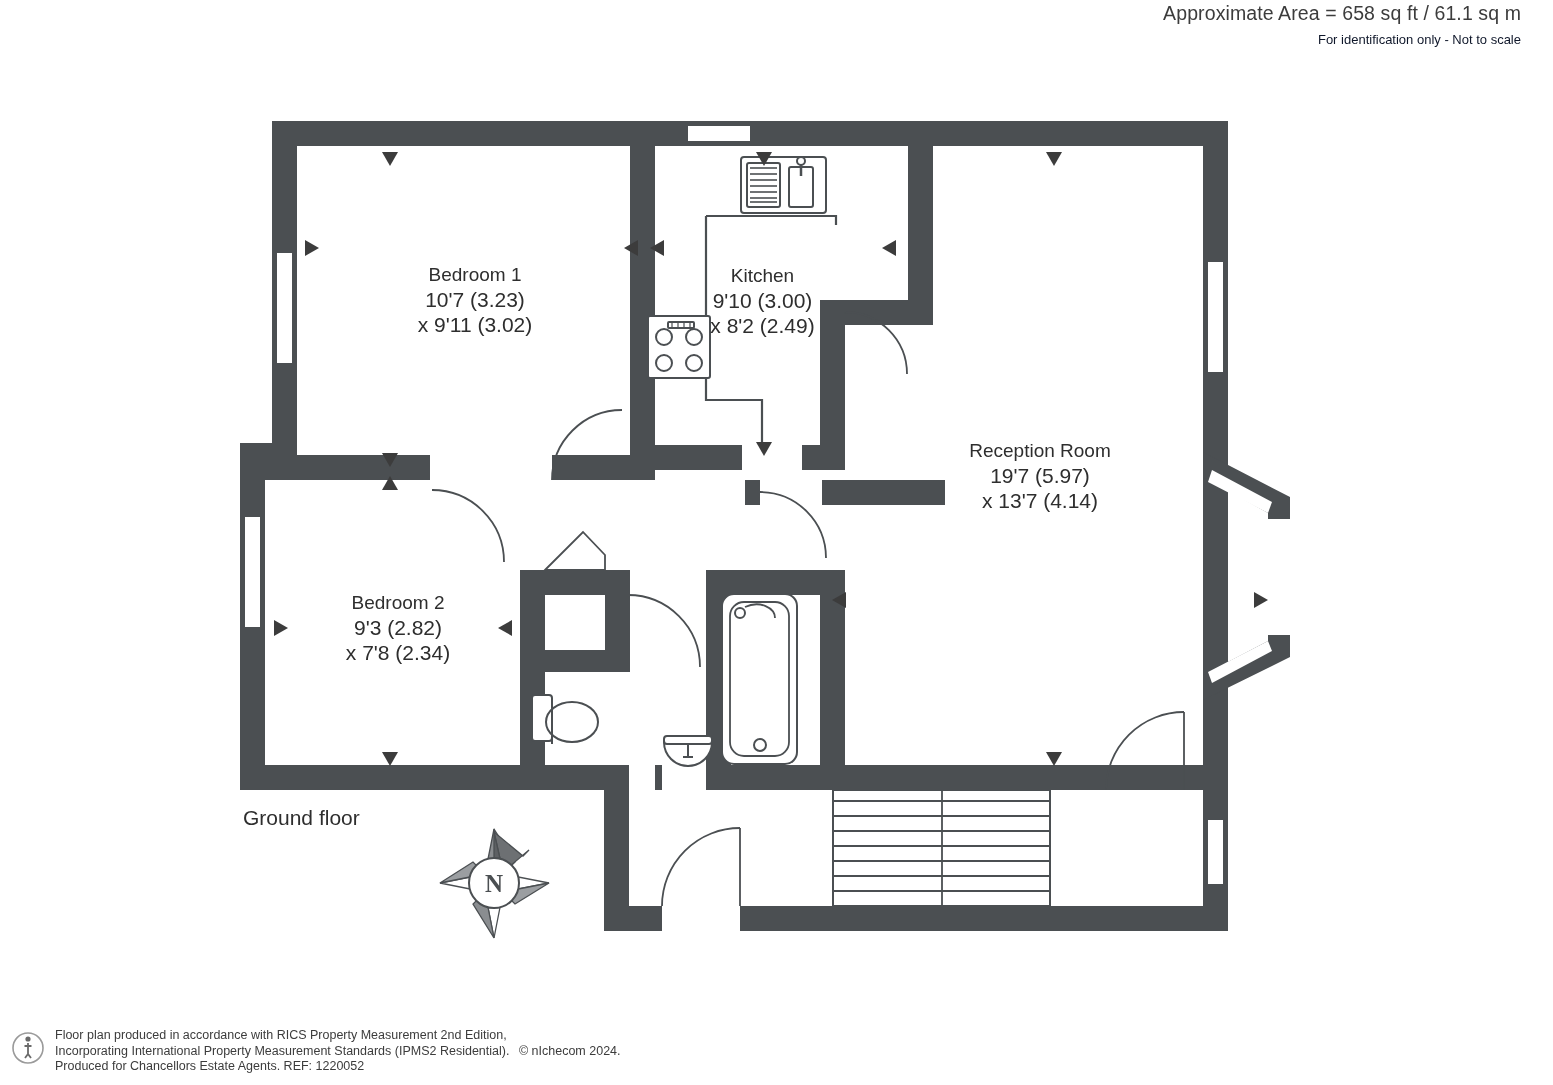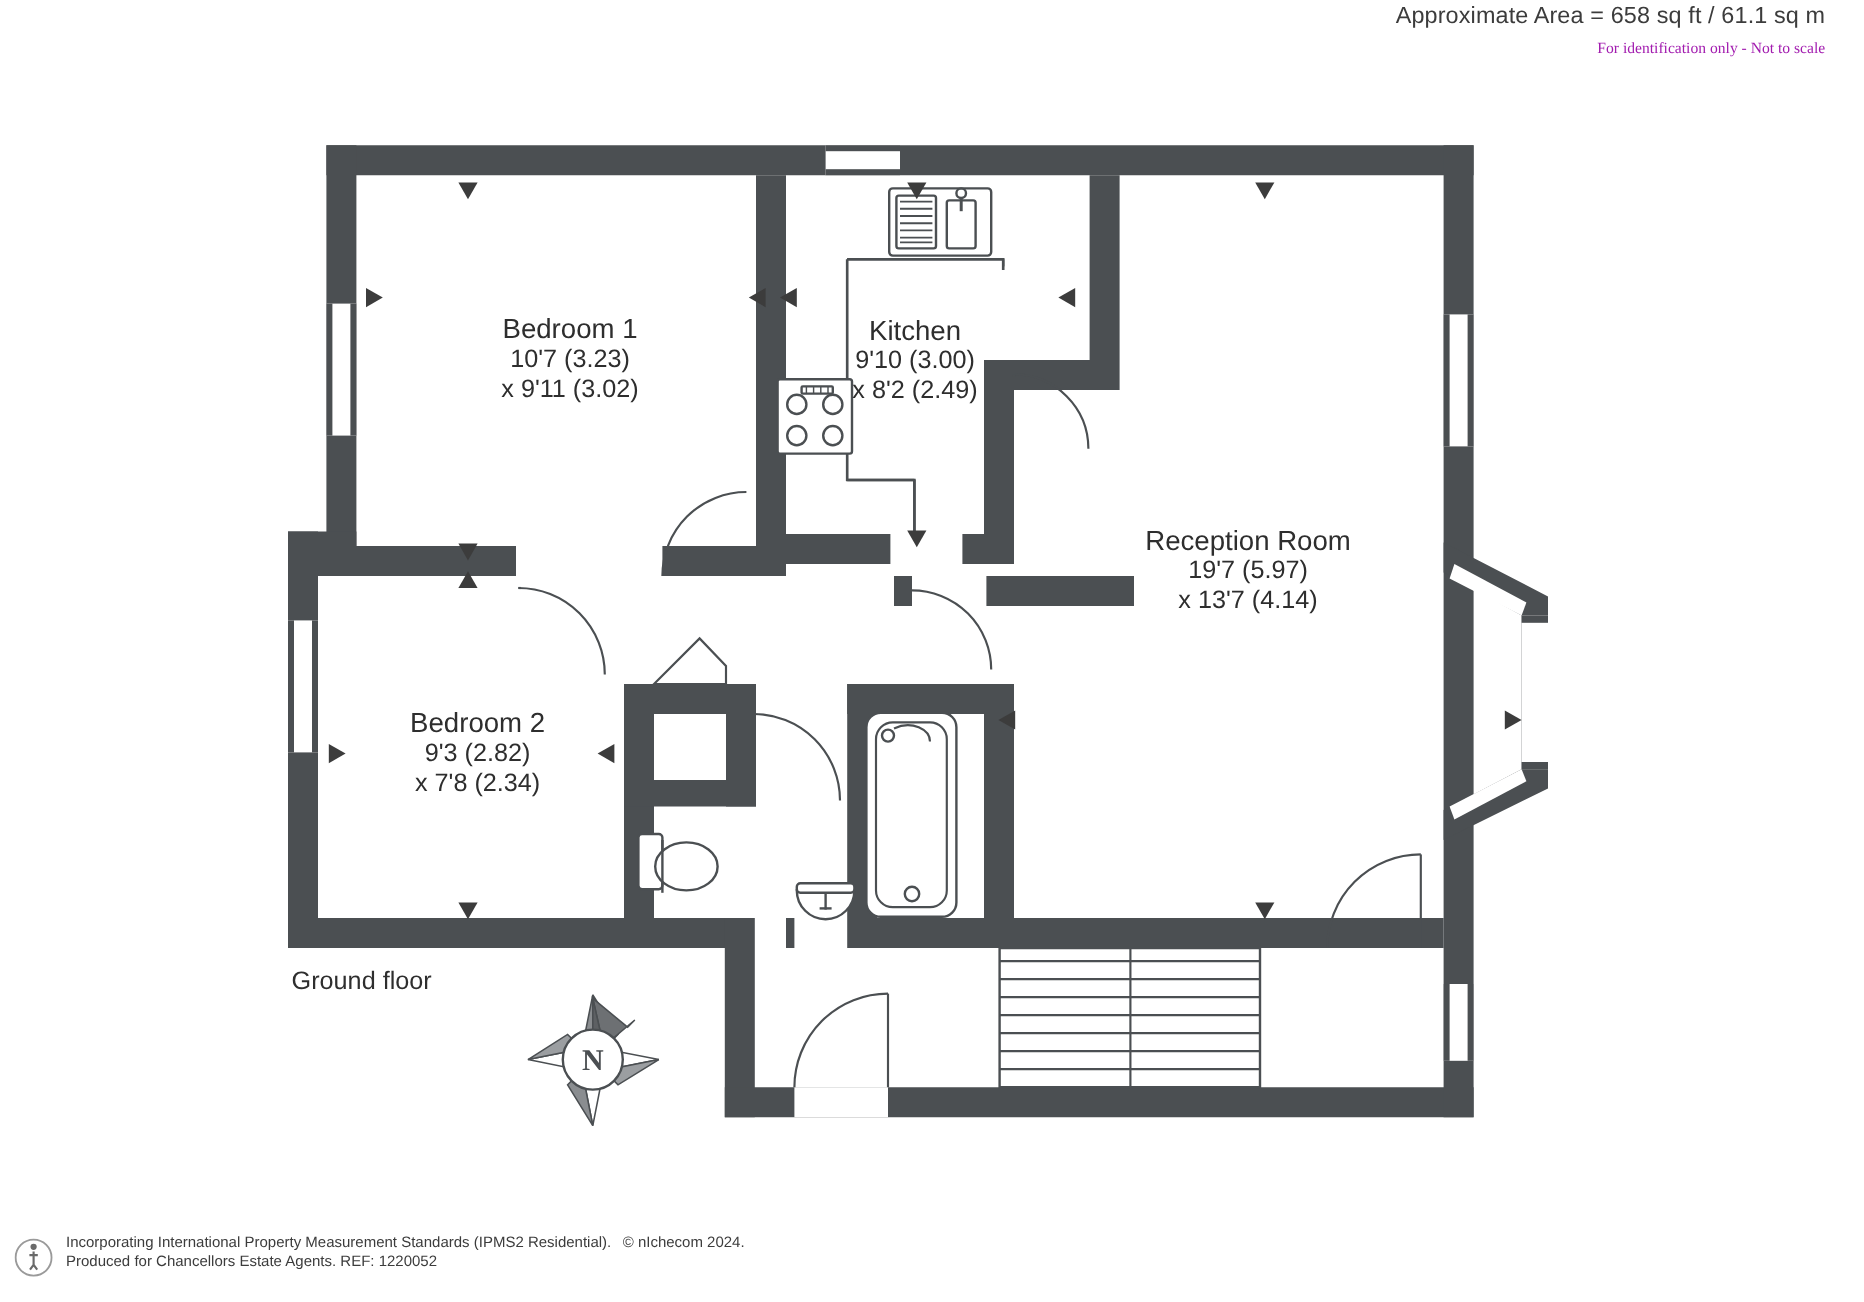--- a/index.html
+++ b/index.html
@@ -21,41 +21,40 @@
     top: 2px;
     text-align: right;
   }
   .header .area {
     font-size: 19.5px;
     color: #3c3c3c;
     letter-spacing: 0.1px;
   }
   .header .note {
     font-size: 13px;
-    color: #a21caf;
+    color: #0f172a;
     margin-top: 7px;
-    font-family: Liberation Serif, serif;
   }
   .plan {
     position: absolute;
     left: 0;
     top: 0;
     width: 1553px;
     height: 1085px;
   }
   .label {
     position: absolute;
     text-align: center;
     font-size: 20px;
     line-height: 25px;
     color: #2e2e2e;
     white-space: nowrap;
   }
   .label .name {
-    font-size: 23px;
+    font-size: 19px;
   }
   .label .dim {
     font-size: 21px;
   }
   .floor-label {
     position: absolute;
     left: 243px;
     top: 806px;
     font-size: 21px;
     color: #2e2e2e;
@@ -315,18 +314,19 @@
   <text x="57" y="66" text-anchor="middle" font-family="Liberation Serif, serif" font-size="25" font-weight="bold" fill="#4b4f52">N</text>
 </svg>
 
 <svg class="footer-icon" viewBox="0 0 32 40">
   <circle cx="16" cy="20" r="15" fill="none" stroke="#9a9a9a" stroke-width="1.6"></circle>
   <circle cx="16" cy="11" r="2.6" fill="#6a6a6a"></circle>
   <path d="M16 15 L16 26 M12.5 18 L19.5 18 M13 30 L16 26 L19 30" stroke="#6a6a6a" stroke-width="1.8" fill="none"></path>
 </svg>
 
 <div class="footer">
+  <div>Floor plan produced in accordance with RICS Property Measurement 2nd Edition,</div>
   <div>
     <span>Incorporating International Property Measurement Standards (IPMS2 Residential).</span>
     <span class="copy">© nIchecom 2024.</span>
   </div>
   <div>Produced for Chancellors Estate Agents.   REF:  1220052</div>
 </div>
 
 </body></html>

